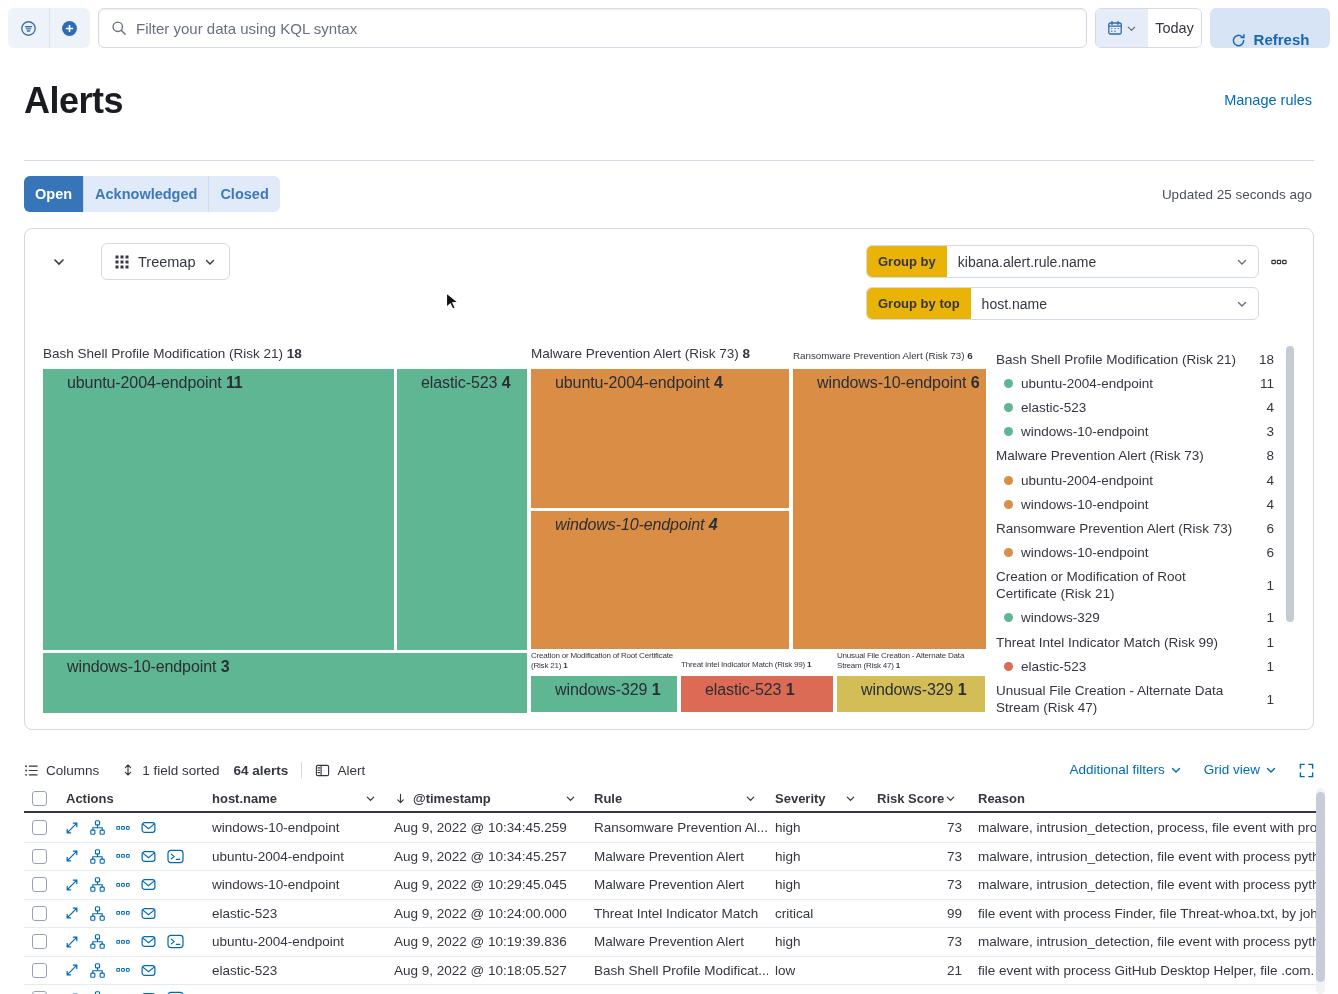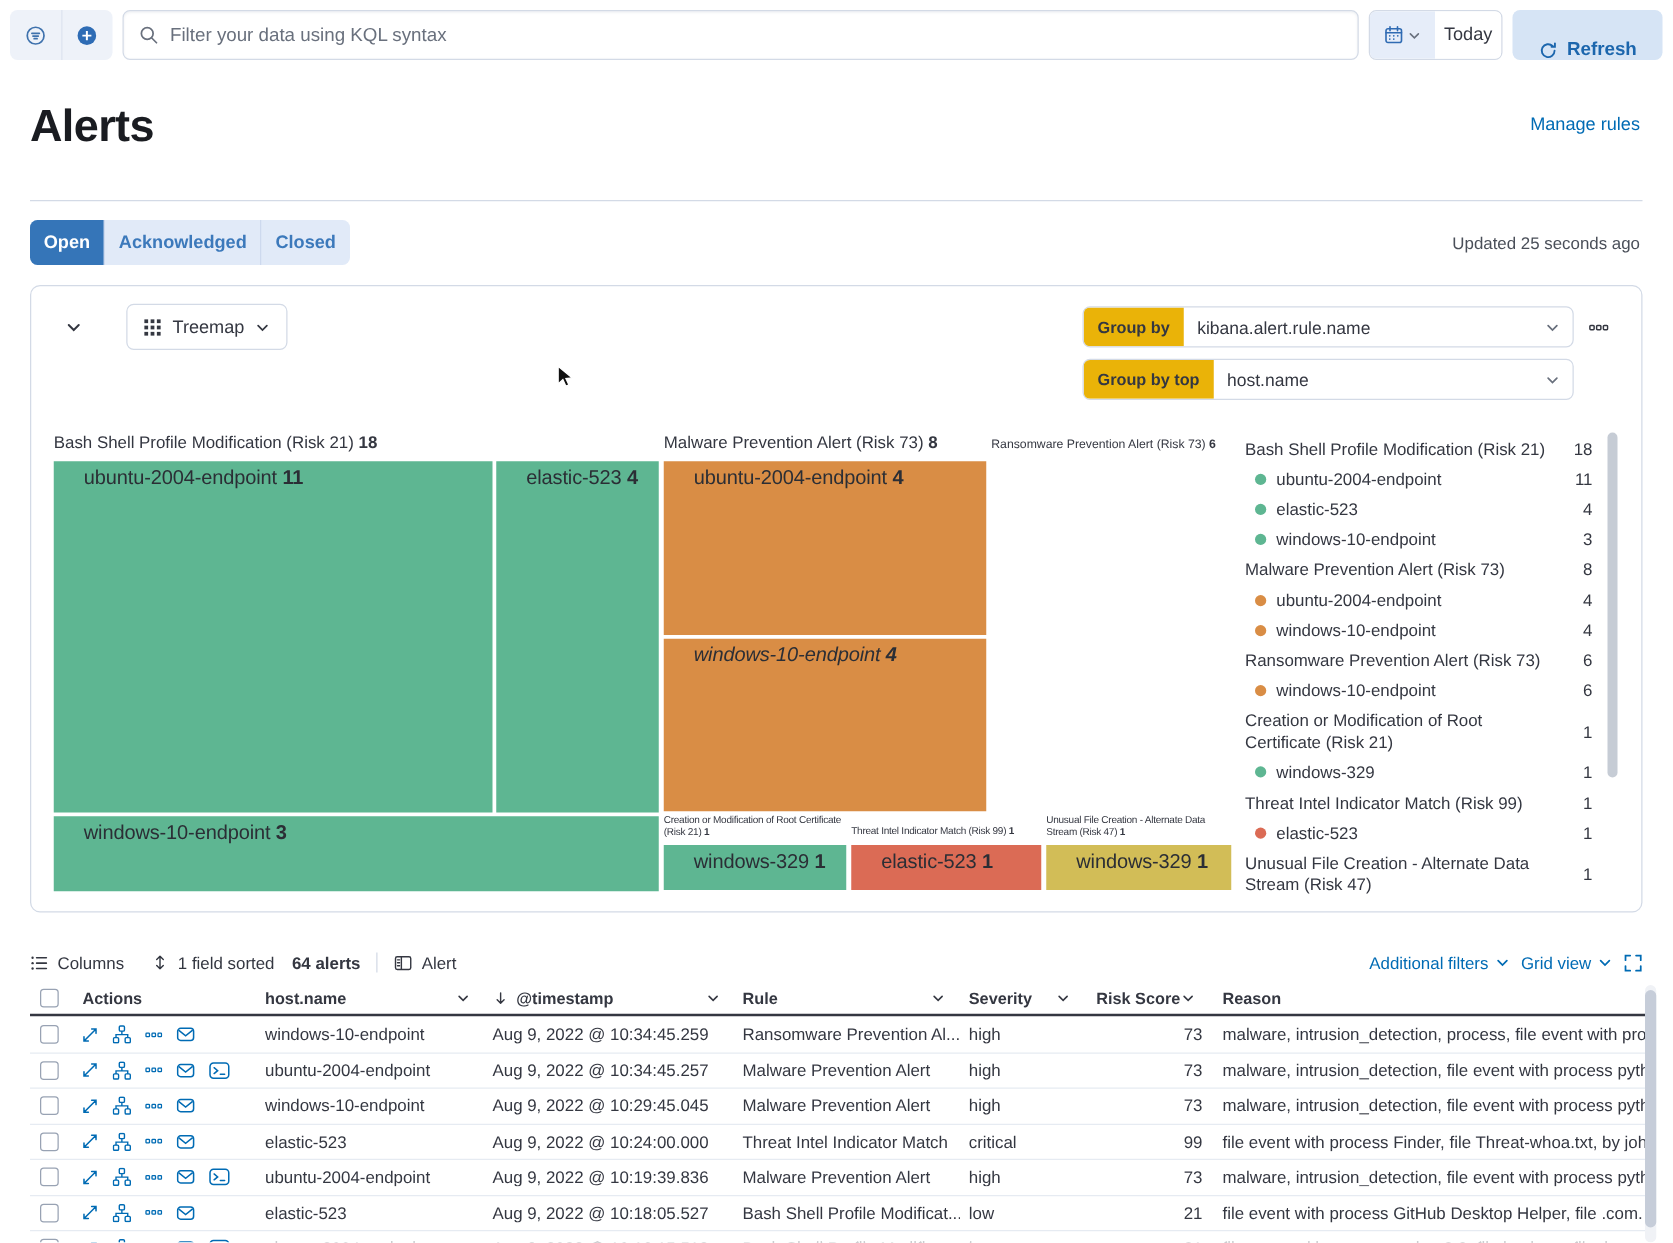--- a/index.html
+++ b/index.html
@@ -61,21 +61,21 @@
   .legend-row .dot{width:9px;height:9px;border-radius:50%;margin:0 8px 0 8px;flex:none}
   .legend-row .val{width:26px;text-align:right;flex:none}
   .legend-scroll{position:absolute;left:1261px;top:117px;width:8px;height:276px;background:#98a2b3;opacity:.55;border-radius:4px}
 
   
   .grid-toolbar{position:absolute;left:24px;top:755px;width:1290px;height:30px;display:flex;align-items:center;font-size:13.5px;color:#343741}
   .tb-item{display:flex;align-items:center;gap:7px;cursor:pointer}
   .tb-gap{width:22px}
   .tb-sep{width:1px;height:16px;background:#D3DAE6;margin:0 13px}
   .tb-bold{font-weight:700}
-  .tb-right{margin-left:auto;display:flex;align-items:center;gap:9px}
+  .tb-right{margin-left:auto;display:flex;align-items:flex-start;gap:22px}
   .tb-link{display:flex;align-items:center;gap:5px;color:#006BB4;font-weight:500;cursor:pointer}
 
   
   .grid-head{position:absolute;left:24px;top:786px;width:1294px;height:27px;display:flex;align-items:center;
        border-bottom:2px solid #343741;font-size:13px;font-weight:700;color:#343741}
   .hc{display:flex;align-items:center;height:100%}
   .hc .sp{flex:1}
   .hc .chev{margin-right:12px}
   .col-cb{width:36px;flex:none;display:flex;align-items:center;padding-left:8px}
   .col-actions{width:140px;flex:none;padding-left:6px}
@@ -226,20 +226,23 @@
         <span class="tm-lbl">windows-10-endpoint <b>3</b></span>
       </div>
       <div class="tm-head tm-h-lg" style="left: 488px; top: 0px;">Malware Prevention Alert (Risk 73) <b>8</b></div>
       <div class="tm-cell" style="left: 488px; top: 23px; width: 258px; height: 139px; background: rgb(217, 141, 69);">
         <span class="tm-lbl">ubuntu-2004-endpoint <b>4</b></span>
       </div>
       <div class="tm-cell" style="left: 488px; top: 165px; width: 258px; height: 138px; background: rgb(217, 141, 69); font-style: italic;">
         <span class="tm-lbl">windows-10-endpoint <b>4</b></span>
       </div>
       <div class="tm-head tm-h-md" style="left: 750px; top: 4px; width: 193px;">Ransomware Prevention Alert (Risk 73) <b>6</b></div>
+      <div class="tm-cell" style="left: 750px; top: 23px; width: 193px; height: 280px; background: rgb(217, 141, 69);">
+        <span class="tm-lbl">windows-10-endpoint <b>6</b></span>
+      </div>
       <div class="tm-head tm-h-sm" style="left: 488px; top: 305px; width: 148px;">Creation or Modification of Root Certificate (Risk 21) <b>1</b></div>
       <div class="tm-cell" style="left: 488px; top: 330px; width: 146px; height: 36px; background: rgb(94, 182, 146);">
         <span class="tm-lbl">windows-329 <b>1</b></span>
       </div>
       <div class="tm-head tm-h-sm tm-h-nowrap" style="left: 638px; top: 314px; width: 160px;">Threat Intel Indicator Match (Risk 99) <b>1</b></div>
       <div class="tm-cell" style="left: 638px; top: 330px; width: 152px; height: 36px; background: rgb(219, 107, 85);">
         <span class="tm-lbl">elastic-523 <b>1</b></span>
       </div>
       <div class="tm-head tm-h-sm" style="left: 794px; top: 305px; width: 149px;">Unusual File Creation - Alternate Data Stream (Risk 47) <b>1</b></div>
       <div class="tm-cell" style="left: 794px; top: 330px; width: 148px; height: 36px; background: rgb(210, 189, 87);">

